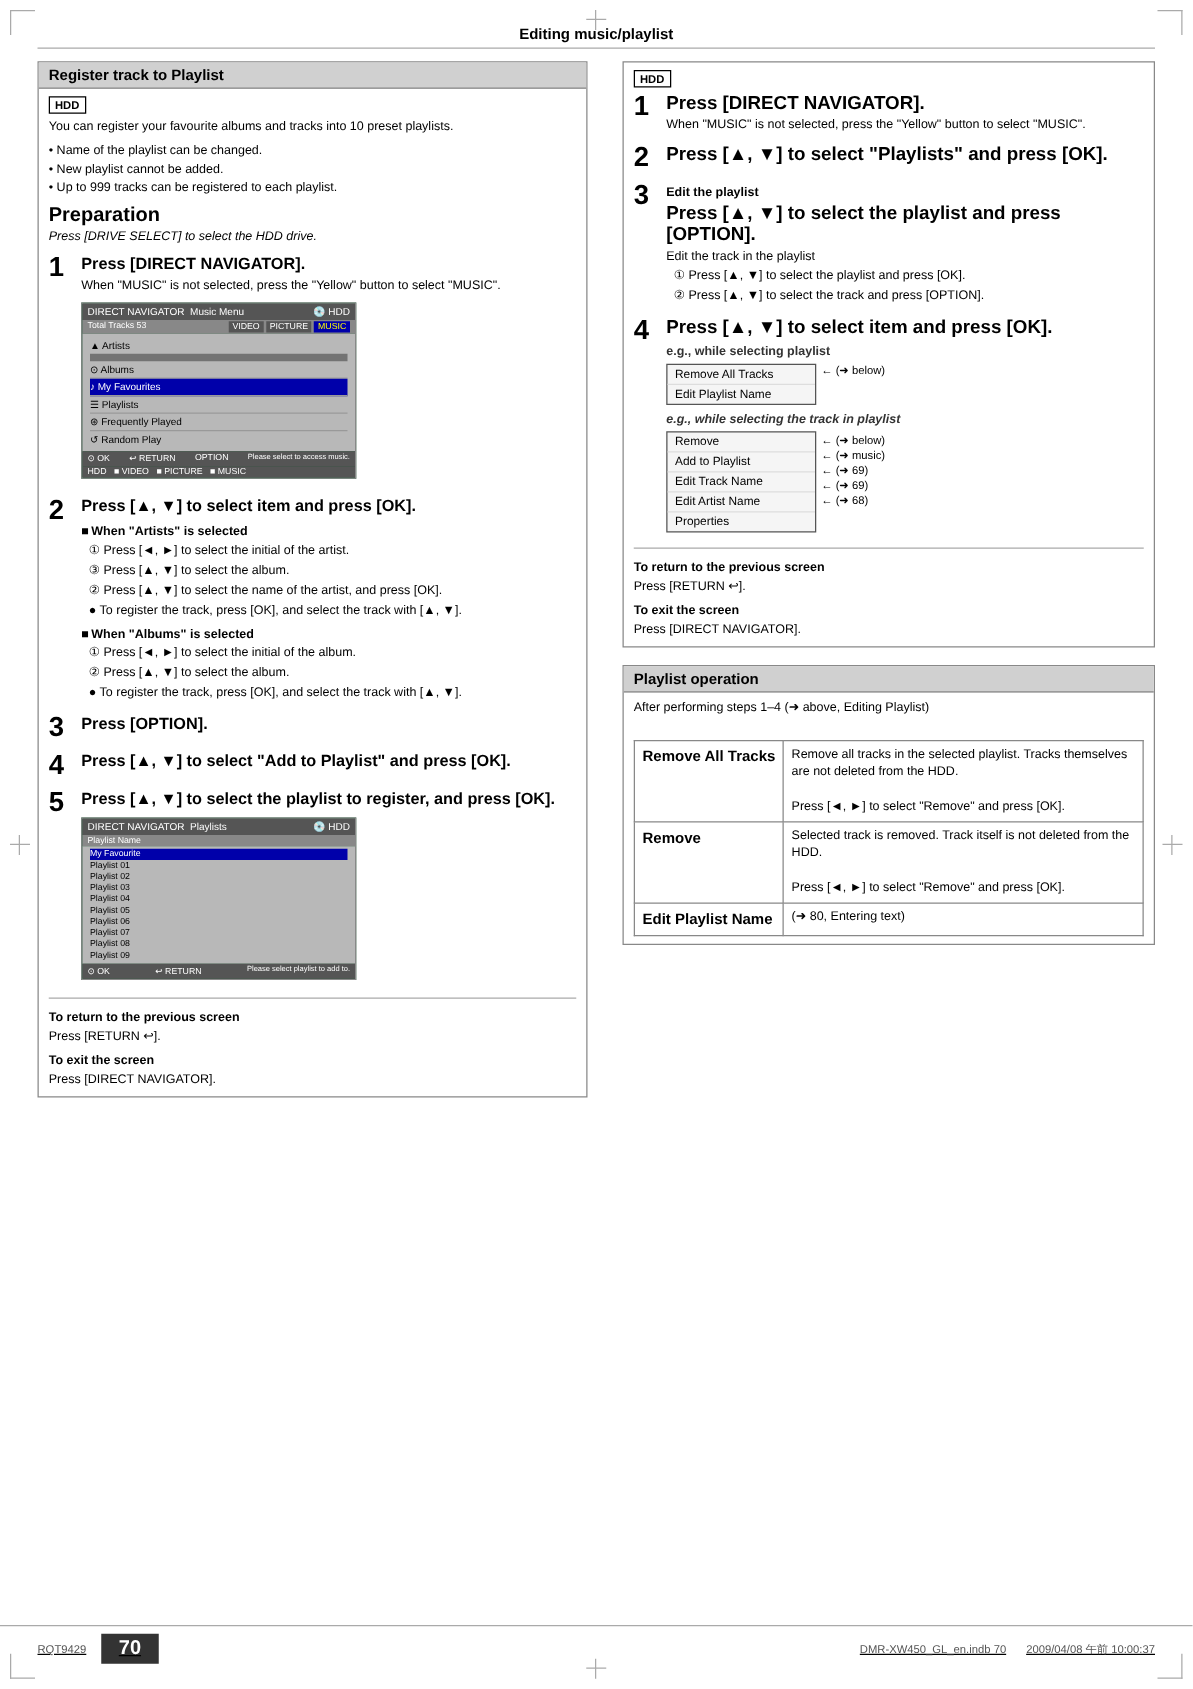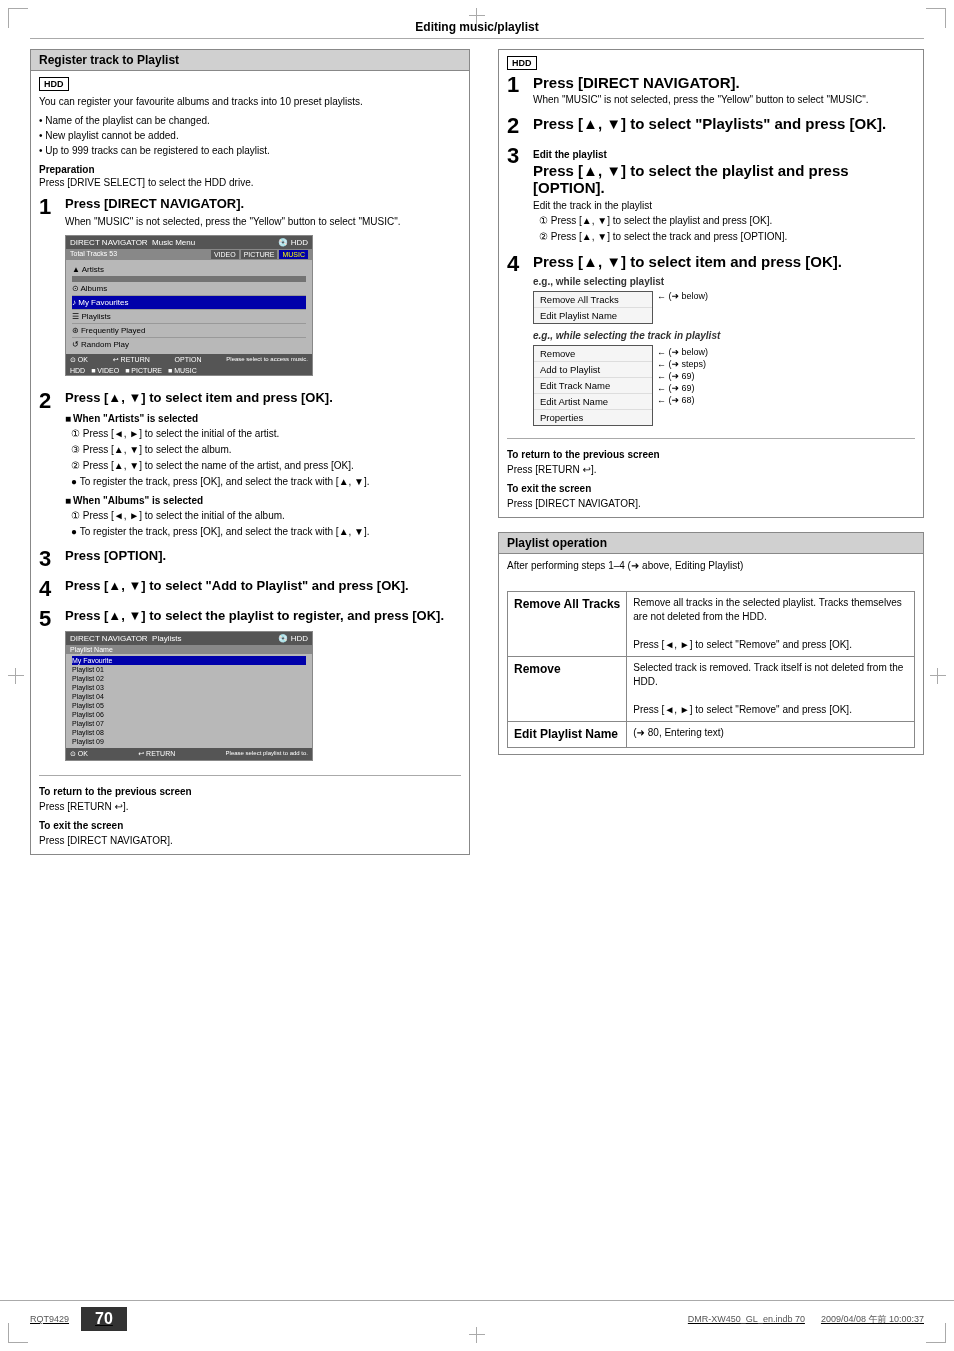--- a/index.html
+++ b/index.html
@@ -79,26 +79,27 @@
       list-style: none;
       margin-bottom: 6px;
     }
     .bullet-list li::before {
       content: "• ";
     }
     .bullet-list li { line-height: 1.5; }
 
     .preparation-label {
       font-weight: bold;
-      font-size: 10px;
+      font-size: 16px;
       margin-bottom: 2px;
     }
     .preparation-text {
       font-size: 10px;
       margin-bottom: 8px;
+      font-style: italic;
     }
 
     
     .step {
       display: flex;
       margin-bottom: 8px;
       align-items: flex-start;
     }
 
     .step-num {
@@ -145,21 +146,21 @@
     }
     .numbered-sub li {
       list-style: none;
       margin-bottom: 1px;
     }
 
     
     .screenshot-mock {
       border: 1px solid #888;
       background: #14532d;
-      width: 248px;
+      width: 220px;
       margin: 6px 0;
       font-size: 8px;
     }
     .screenshot-titlebar {
       background: #555;
       color: #fff;
       padding: 2px 4px;
       font-size: 8px;
       display: flex;
       justify-content: space-between;
@@ -392,20 +393,21 @@
               <div class="when-label">When "Artists" is selected</div>
               <ul class="numbered-sub">
                 <li>① Press [◄, ►] to select the initial of the artist.</li>
                 <li>③ Press [▲, ▼] to select the album.</li>
                 <li>② Press [▲, ▼] to select the name of the artist, and press [OK].</li>
                 <li>● To register the track, press [OK], and select the track with [▲, ▼].</li>
               </ul>
               <div class="when-label">When "Albums" is selected</div>
               <ul class="numbered-sub">
                 <li>① Press [◄, ►] to select the initial of the album.</li>
+                <li>② Press [▲, ▼] to select the album.</li>
                 <li>● To register the track, press [OK], and select the track with [▲, ▼].</li>
               </ul>
             </div>
           </div>
 
           
           <div class="step">
             <div class="step-num">3</div>
             <div class="step-body">
               <div class="step-title">Press [OPTION].</div>
@@ -526,21 +528,21 @@
               <div class="diagram-with-arrows">
                 <div class="menu-items-box">
                   <div class="menu-item-row">Remove</div>
                   <div class="menu-item-row">Add to Playlist</div>
                   <div class="menu-item-row">Edit Track Name</div>
                   <div class="menu-item-row">Edit Artist Name</div>
                   <div class="menu-item-row">Properties</div>
                 </div>
                 <div style="display:flex;flex-direction:column;gap:2px;justify-content:space-around;font-size:9px;padding-top:2px;">
                   <span>← (➜ below)</span>
-                  <span>← (➜ steps)</span>
+                  <span>← (➜ music)</span>
                   <span>← (➜ 69)</span>
                   <span>← (➜ 69)</span>
                   <span>← (➜ 68)</span>
                 </div>
               </div>
             </div>
           </div>
 
           <hr class="divider-line">
           <div class="note-box">

